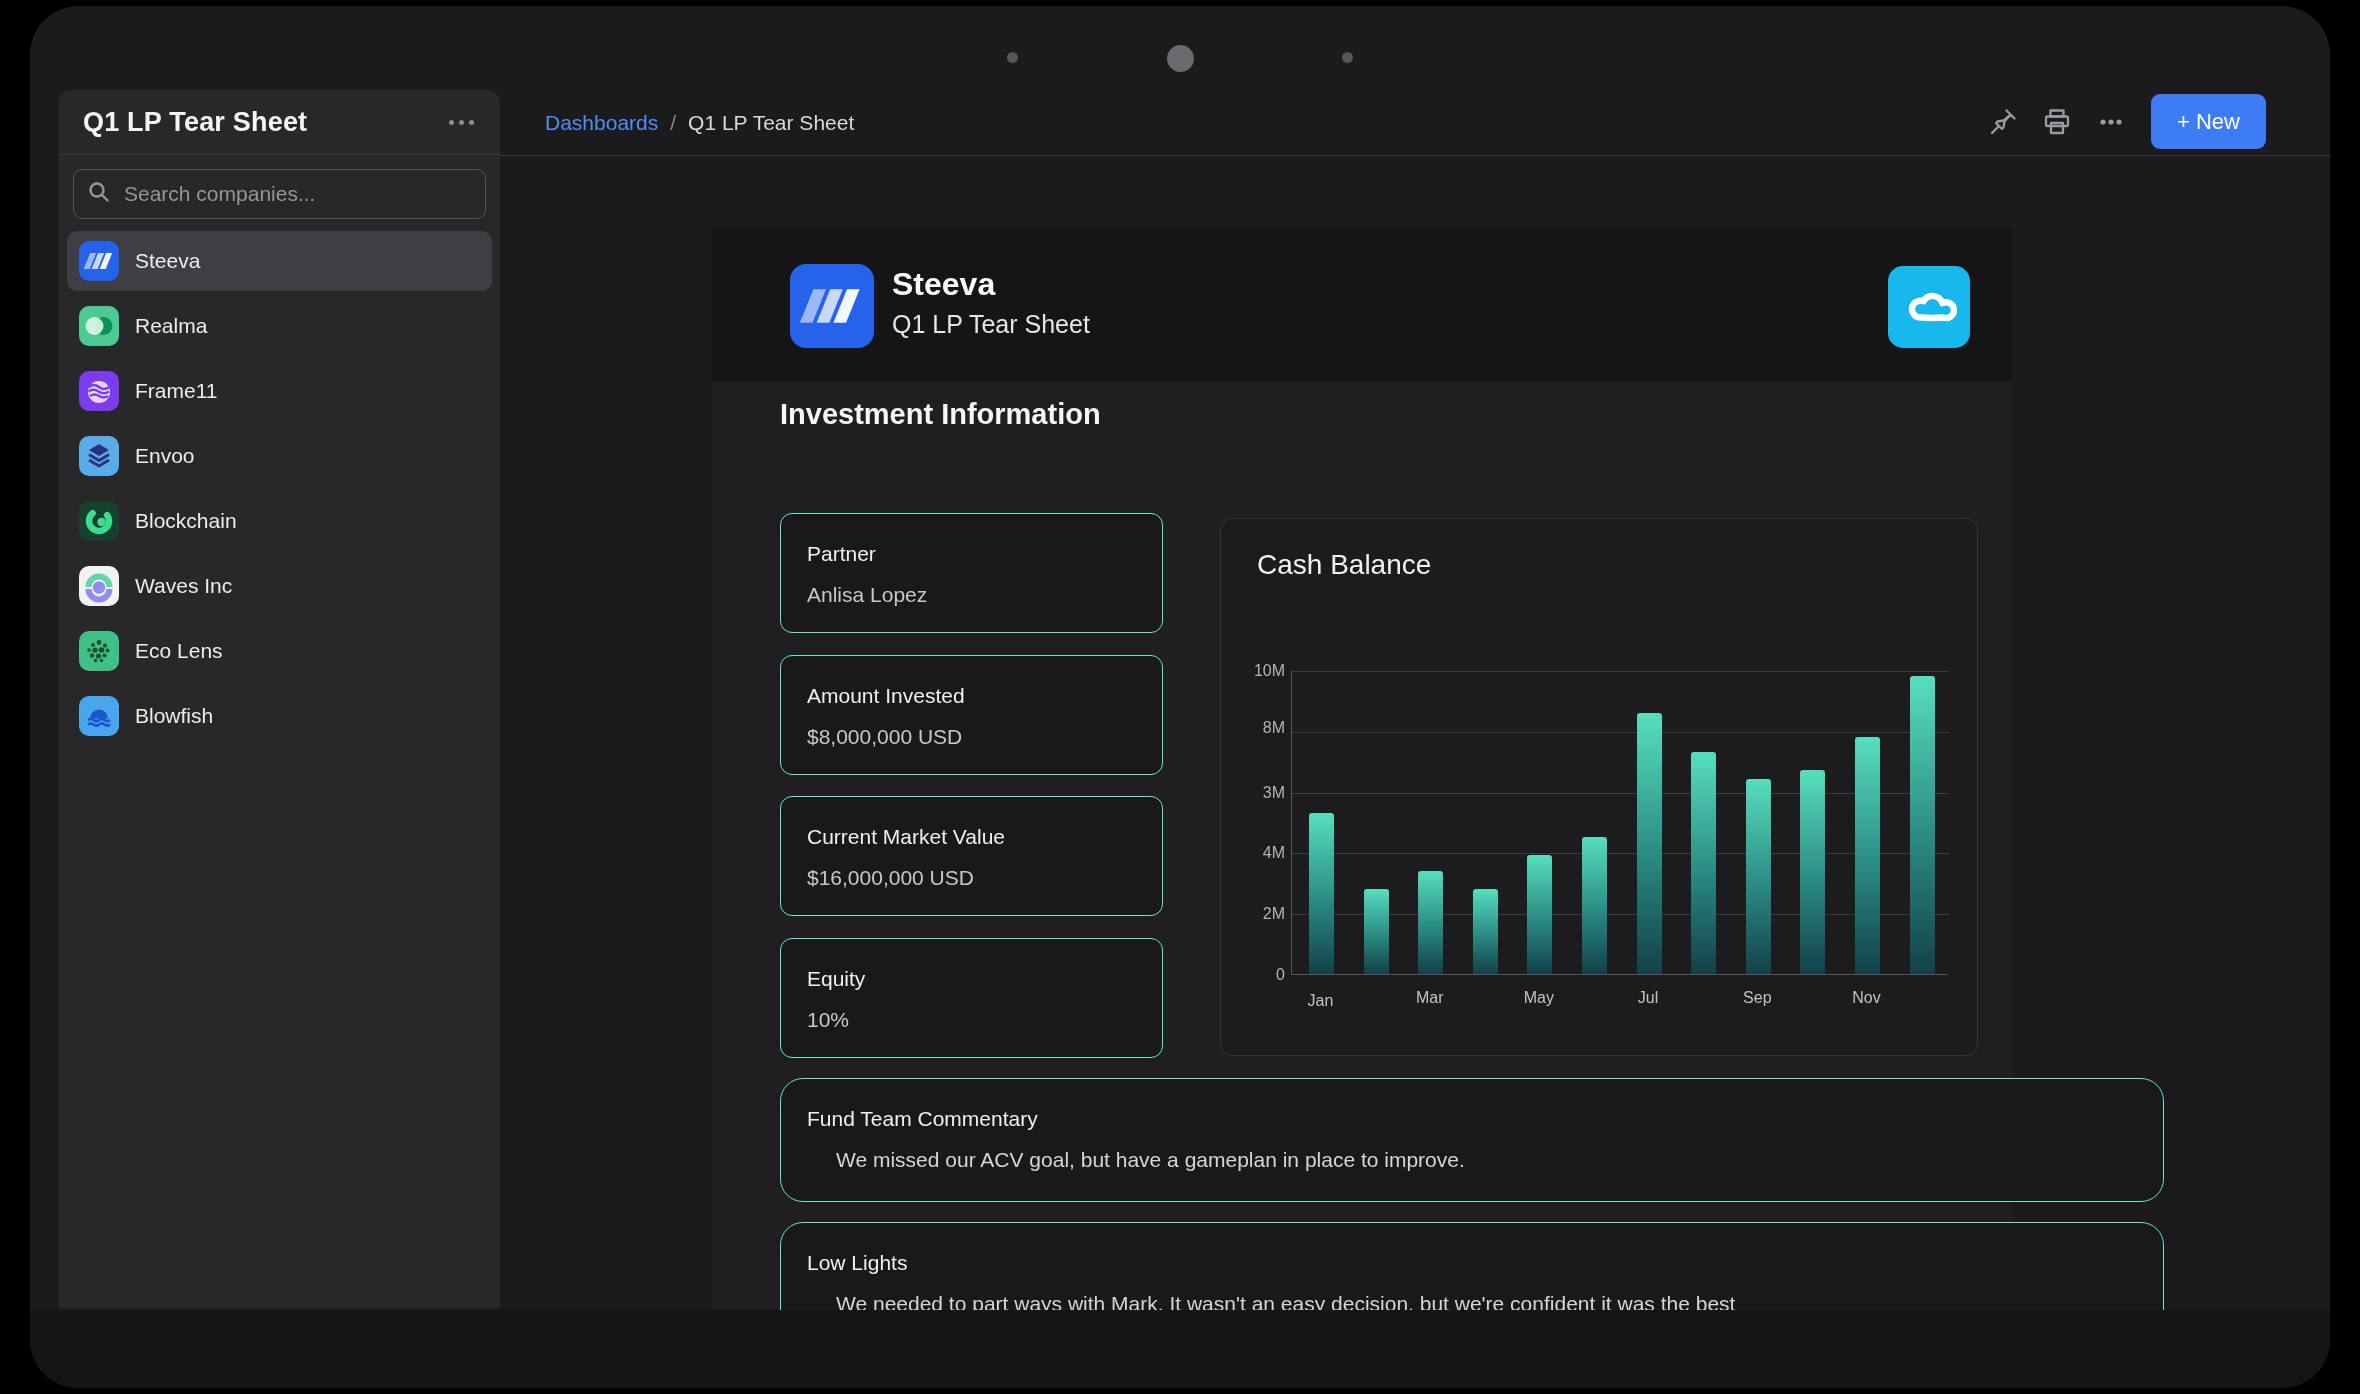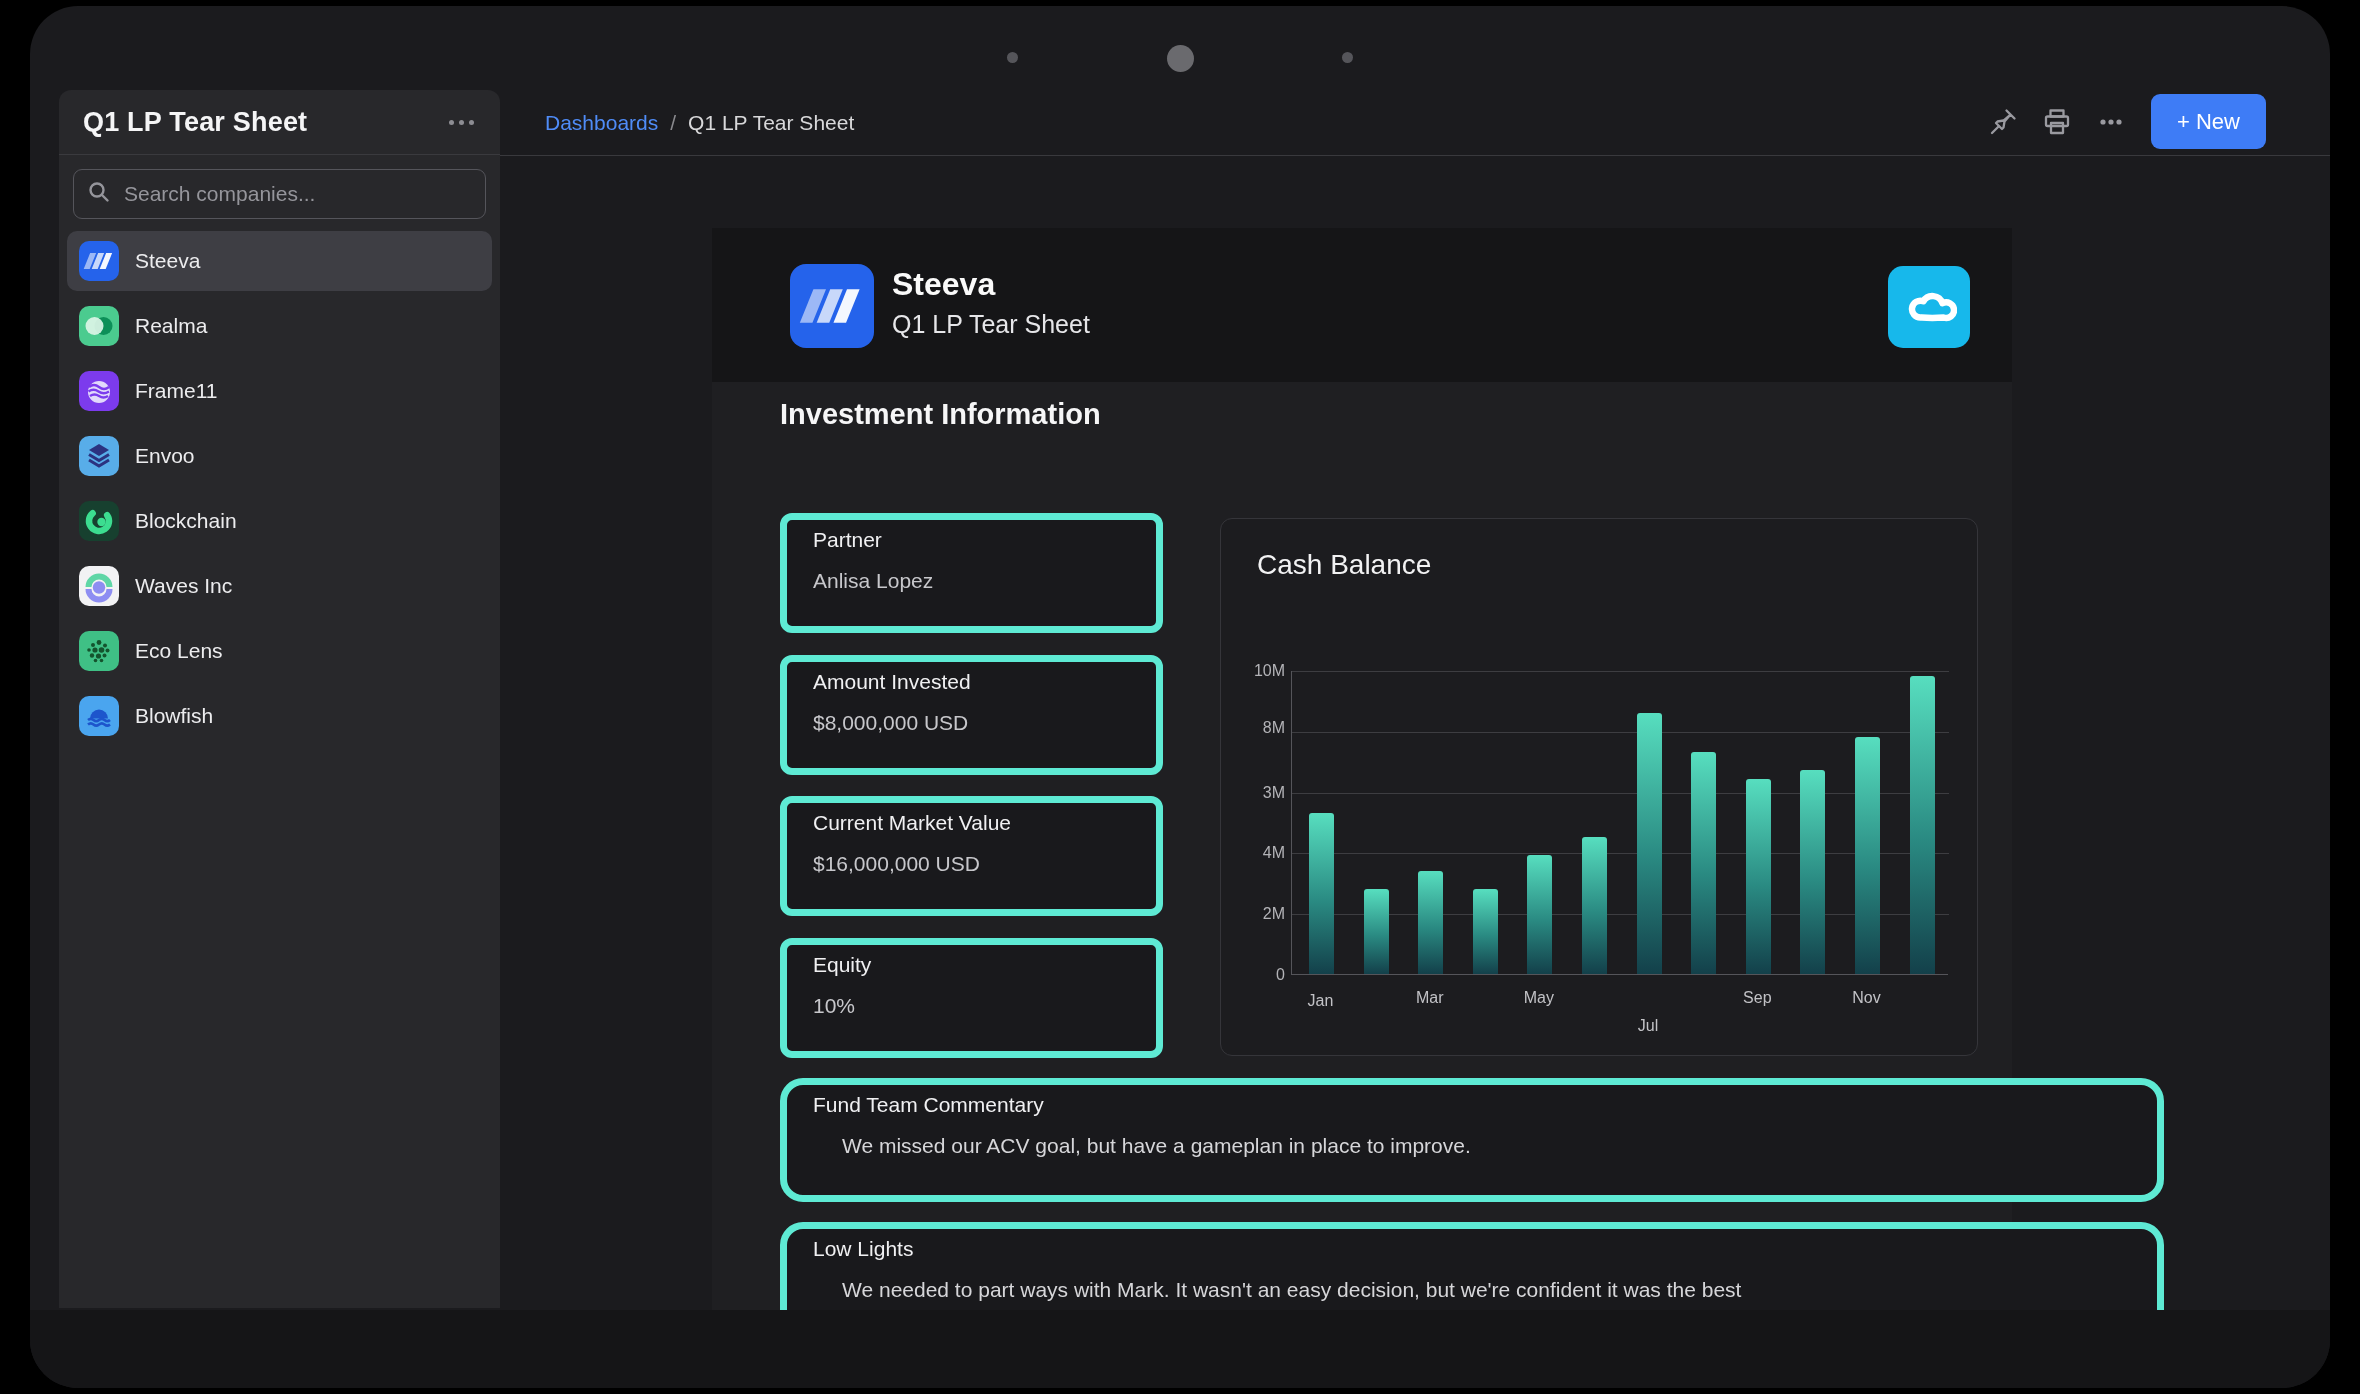--- a/index.html
+++ b/index.html
@@ -42,21 +42,21 @@
   .content{position:absolute;left:470px;top:150px;width:1830px;height:1154px;overflow:hidden;}
   .panel{position:absolute;left:212px;top:72px;width:1300px;height:1260px;background:#1f1f22;}
   .panel-hdr{position:relative;height:154px;background:#151517;}
   .logo{position:absolute;left:78px;top:36px;width:84px;height:84px;border-radius:16px;overflow:hidden;}
   .logo svg{display:block;width:100%;height:100%;}
   .sheet-title{position:absolute;left:180px;top:38px;font-size:32px;font-weight:bold;color:#fafafa;}
   .sheet-sub{position:absolute;left:180px;top:82px;font-size:25px;color:#e6e6e9;}
   .cloud-tile{position:absolute;left:1176px;top:38px;width:82px;height:82px;border-radius:15px;background:#17b8eb;display:flex;align-items:center;justify-content:center;}
   .section-title{position:absolute;left:68px;top:170px;font-size:29px;font-weight:bold;color:#f6f6f7;}
 
-  .card{position:absolute;background:#19191c;border:7px solid #5eead4;border-radius:12px;padding:8px 26px;}
+  .card{position:absolute;background:#19191c;border:1px solid #5eead4;border-radius:12px;padding:28px 26px;}
   .card .lbl{font-size:21px;color:#f0f0f2;margin-bottom:17px;}
   .card .val{font-size:21px;color:#c7c7cb;}
   .info-col .card{left:68px;width:383px;height:120px;}
 
   .chart-card{position:absolute;left:508px;top:290px;width:758px;height:538px;background:#1c1c1f;border:1px solid #35353a;border-radius:12px;}
   .chart-title{position:absolute;left:36px;top:30px;font-size:28px;color:#f2f2f3;}
   .plot{position:absolute;left:70px;top:152px;width:657px;height:304px;border-left:1px solid #55555a;border-bottom:1px solid #55555a;}
   .gridline{position:absolute;left:0;width:657px;height:1px;background:#3d3d41;}
   .ytick{position:absolute;width:56px;text-align:right;font-size:16px;color:#b3b3b7;transform:translateY(-50%);}
   .bar{position:absolute;bottom:0;width:25px;border-radius:3px 3px 0 0;background:linear-gradient(180deg,#57debf 0%,#2a8a82 55%,#13404a 100%);}
@@ -303,21 +303,21 @@
               <div class="bar" style="left: 399.2px; height: 221.92px;"></div>
               <div class="bar" style="left: 453.8px; height: 194.56px;"></div>
               <div class="bar" style="left: 508.4px; height: 203.68px;"></div>
               <div class="bar" style="left: 563px; height: 237.12px;"></div>
               <div class="bar" style="left: 617.6px; height: 297.92px;"></div>
             </div>
           <div id="xTicks">
               <div class="xtick" style="left: 99.5px; top: 473px;">Jan</div>
               <div class="xtick" style="left: 208.7px; top: 470px;">Mar</div>
               <div class="xtick" style="left: 317.9px; top: 470px;">May</div>
-              <div class="xtick" style="left: 427.1px; top: 498px; text-align: center;">Jul</div>
+              <div class="xtick" style="left: 427.1px; top: 470px; text-align: center;">Jul</div>
               <div class="xtick" style="left: 536.3px; top: 470px;">Sep</div>
               <div class="xtick" style="left: 645.5px; top: 470px;">Nov</div>
             </div>
         </div>
 
         <div class="card wide-card commentary-card">
           <div class="lbl">Fund Team Commentary</div>
           <div class="txt">We missed our ACV goal, but have a gameplan in place to improve.</div>
         </div>
         <div class="card wide-card lowlights-card">

